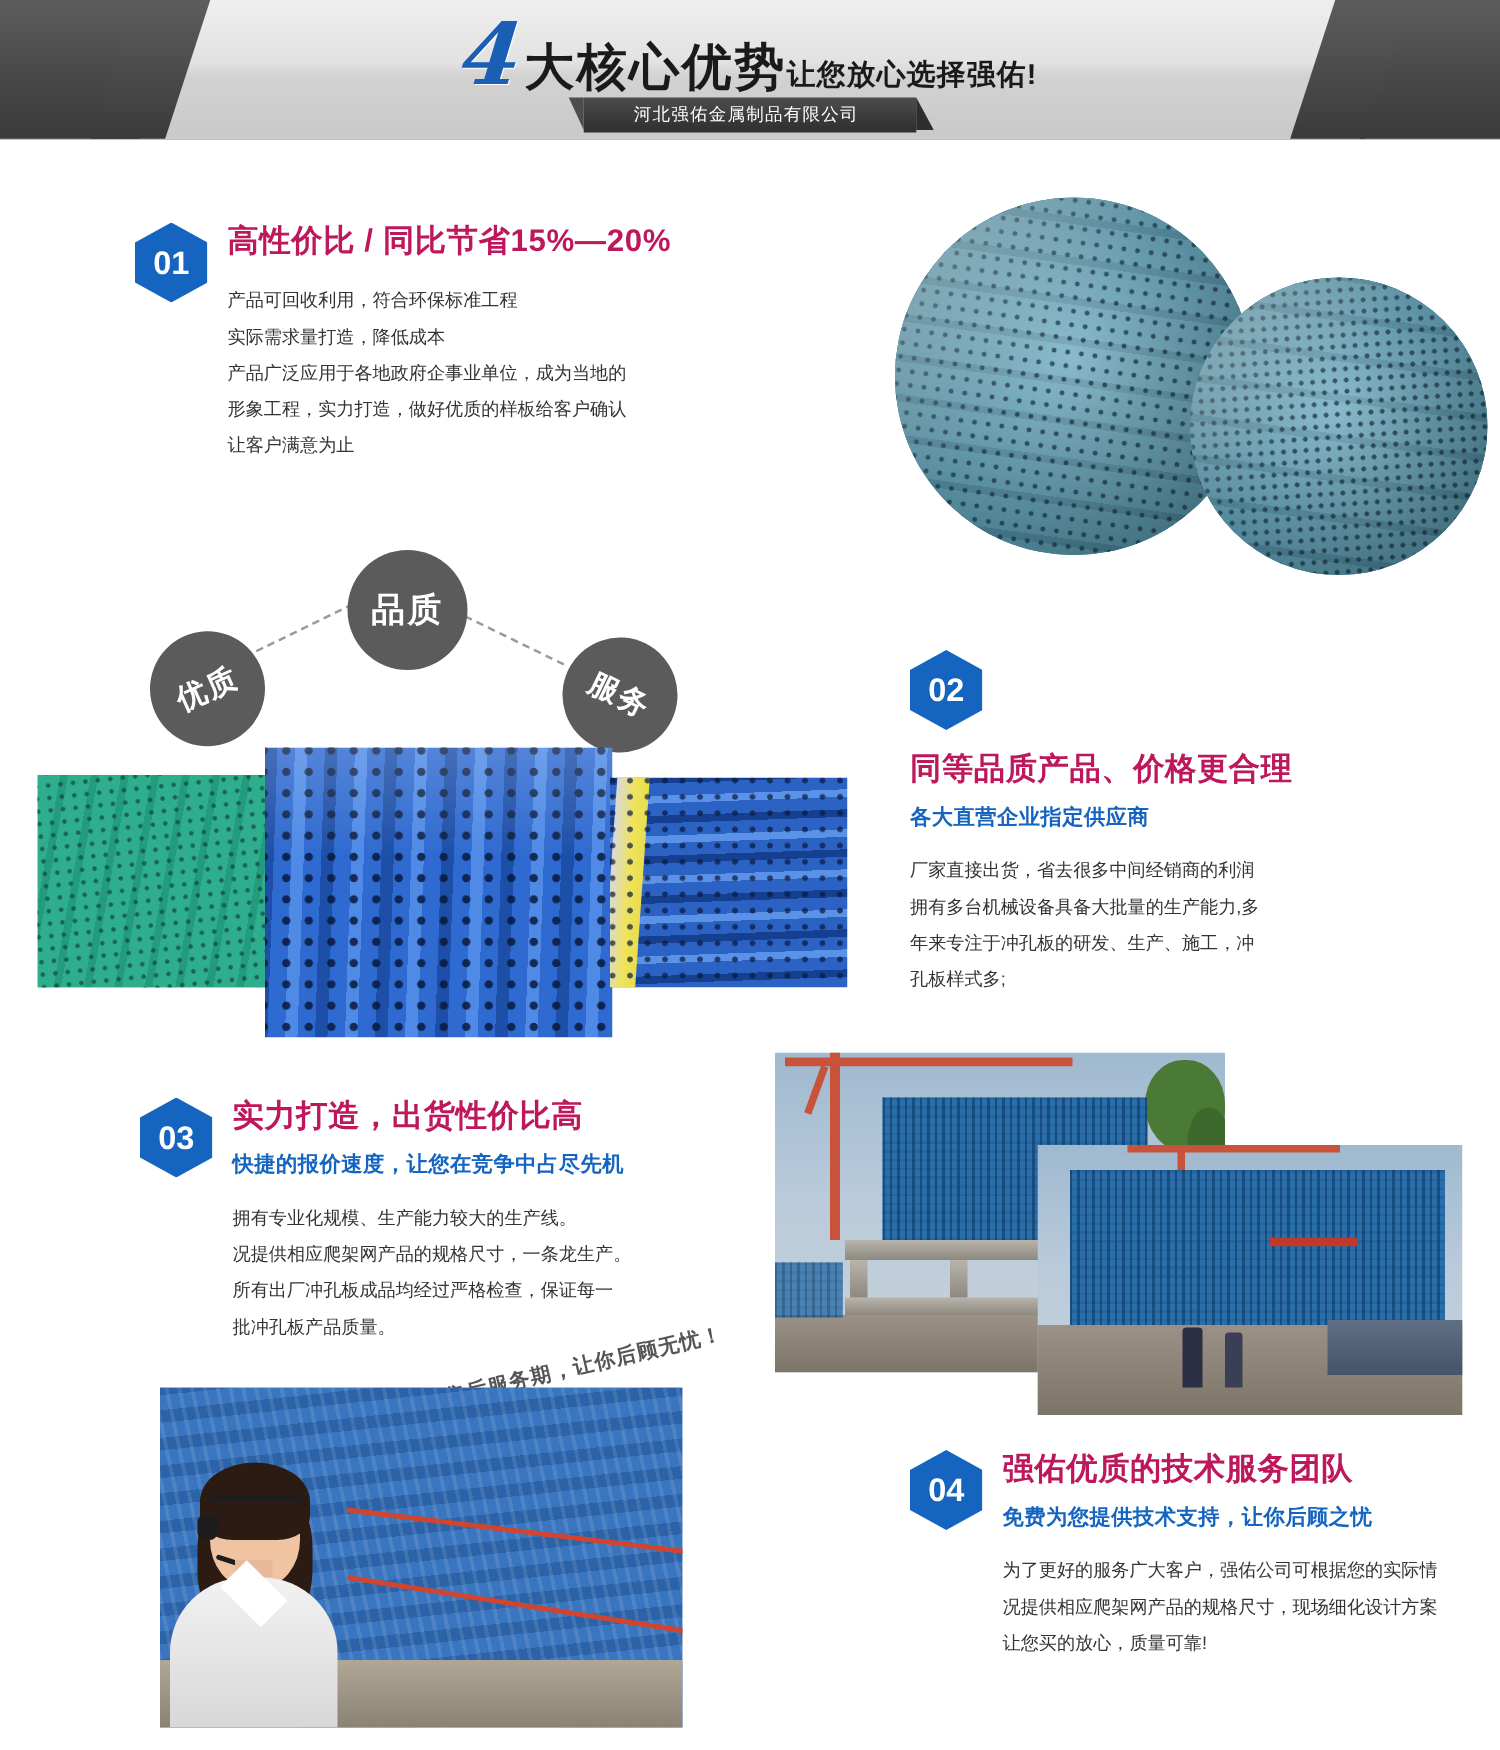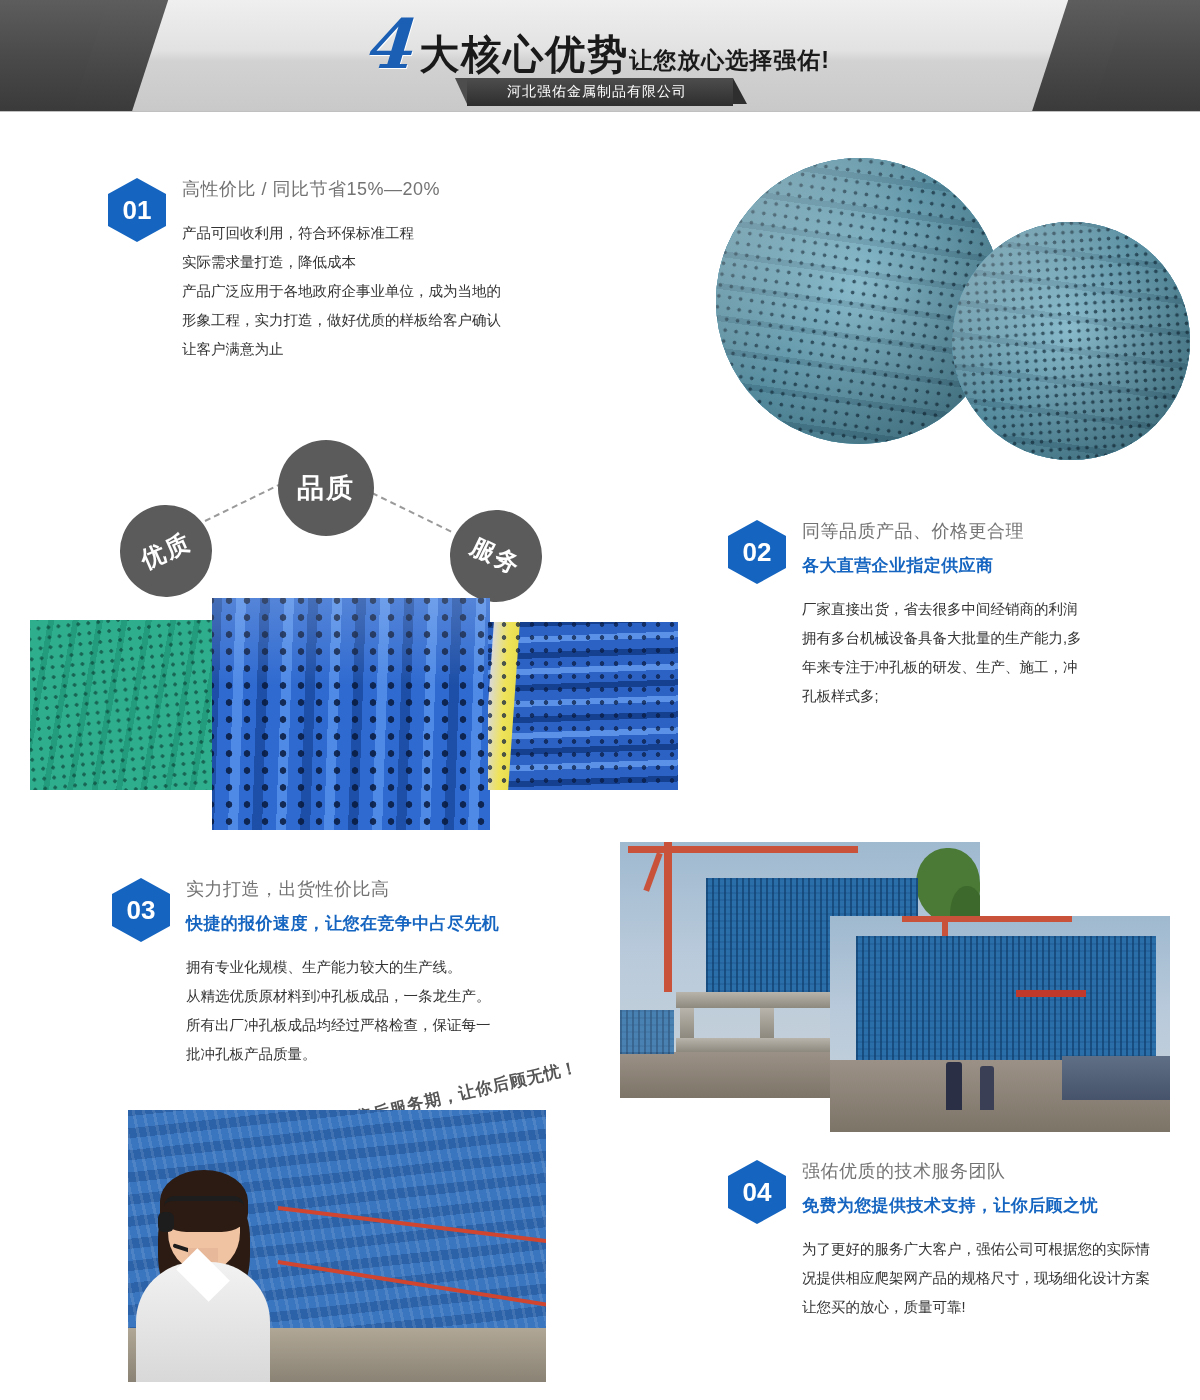--- a/index.html
+++ b/index.html
@@ -114,44 +114,44 @@
     font-weight: bold;
     display: flex;
     align-items: center;
     justify-content: center;
     clip-path: polygon(50% 0%, 100% 25%, 100% 75%, 50% 100%, 0% 75%, 0% 25%);
     flex: 0 0 auto;
   }
   .feat { position: absolute; display: flex; gap: 16px; }
   .feat-text { max-width: 420px; }
   .feat-h1 {
-    font-size: 18px;
-    font-weight: normal;
-    color: #737373;
+    font-size: 25px;
+    font-weight: bold;
+    color: #be185d;
     letter-spacing: 0.5px;
     line-height: 1.25;
   }
   .feat-h2 {
     font-size: 17px;
     font-weight: bold;
     color: #1565c0;
     margin-top: 11px;
     letter-spacing: 0.4px;
   }
   .feat-body {
     margin-top: 18px;
     font-size: 14.5px;
     color: #333;
     line-height: 2.0;
   }
   .feat-body p { white-space: nowrap; }
 
   
   #feat01 { left: 108px; top: 178px; }
-  #feat02 { left: 728px; top: 520px; }
+  #feat02 { left: 728px; top: 520px; flex-direction: column; }
   #feat03 { left: 112px; top: 878px; }
   #feat04 { left: 728px; top: 1160px; }
 
   
   .img { position: absolute; overflow: hidden; }
 
   
   .circ {
     position: absolute;
     border-radius: 50%;
@@ -444,21 +444,21 @@
   </div>
 </div>
 
 <div class="feat" id="feat03">
   <div class="badge">03</div>
   <div class="feat-text">
     <div class="feat-h1">实力打造，出货性价比高</div>
     <div class="feat-h2">快捷的报价速度，让您在竞争中占尽先机</div>
     <div class="feat-body">
       <p>拥有专业化规模、生产能力较大的生产线。</p>
-      <p>从精选优质原材料到冲孔板成品，一条龙生产。</p>
+      <p>况提供相应爬架网产品的规格尺寸，一条龙生产。</p>
       <p>所有出厂冲孔板成品均经过严格检查，保证每一</p>
       <p>批冲孔板产品质量。</p>
     </div>
   </div>
 </div>
 
 <div class="img" id="imgSite1">
   <div class="site-sky"></div>
   <div class="tree" style="left:296px; top:6px; width:64px; height:74px;"></div>
   <div class="tree" style="left:330px; top:44px; width:34px; height:60px; background:#3d6a2c;"></div>

